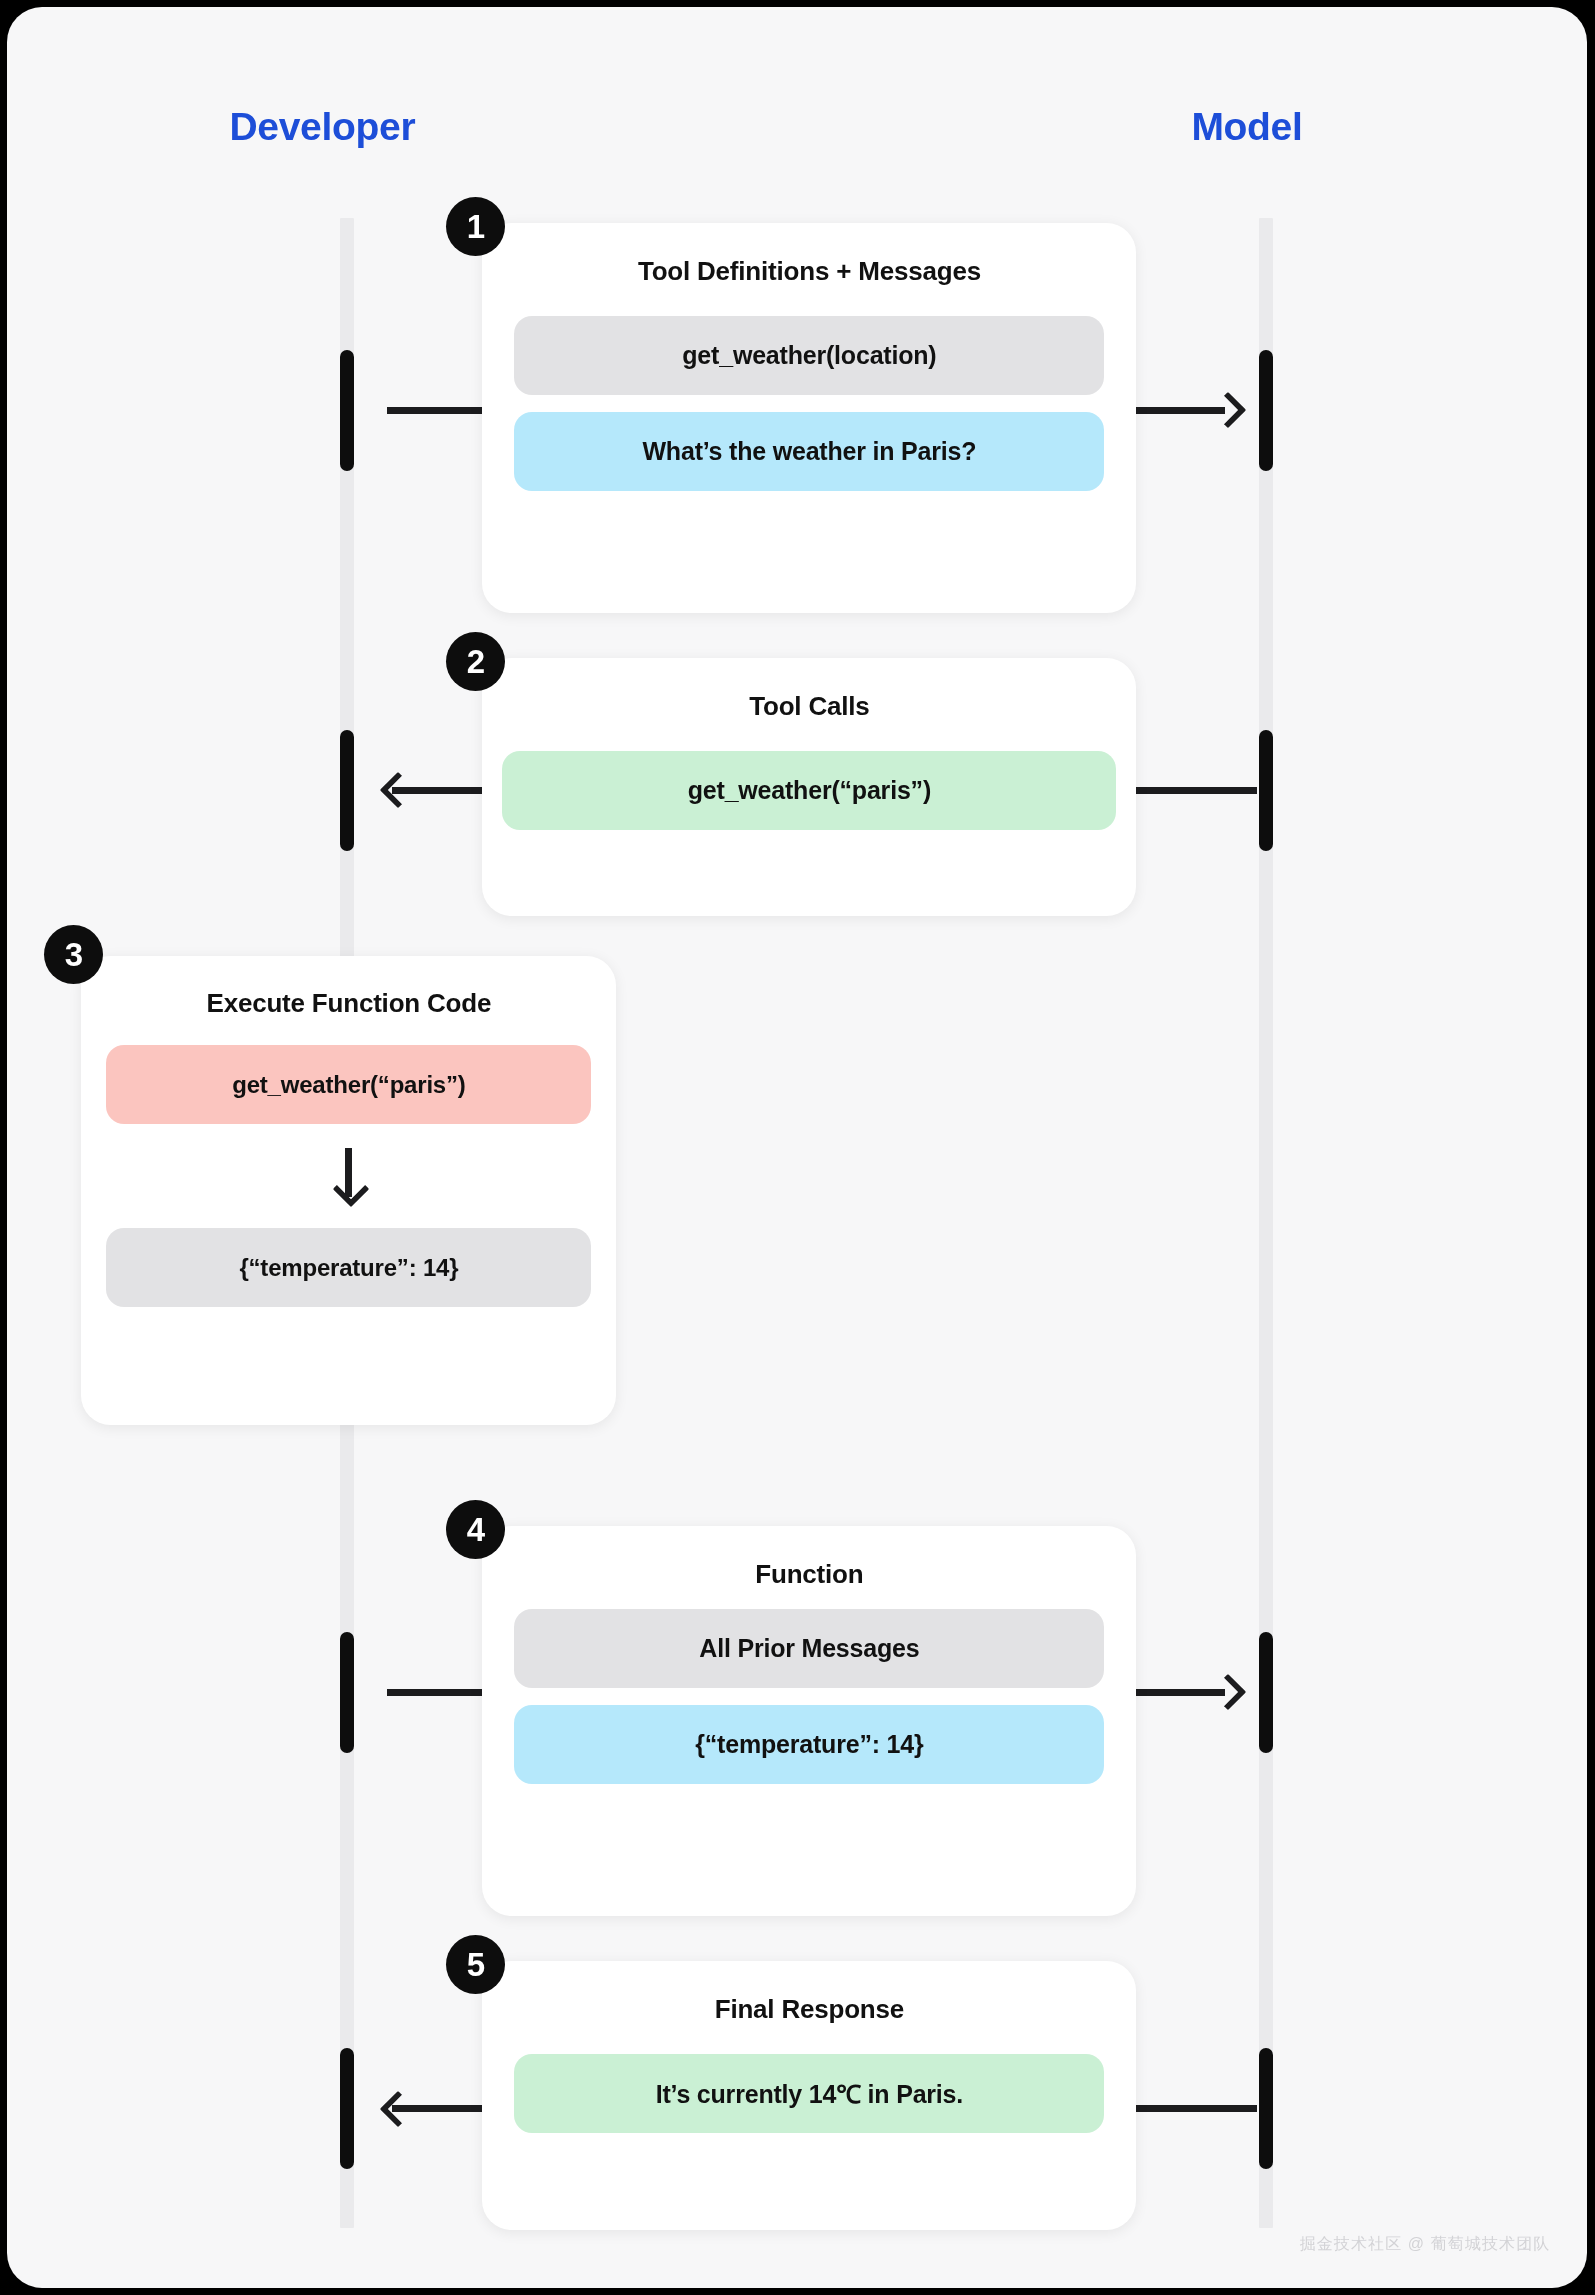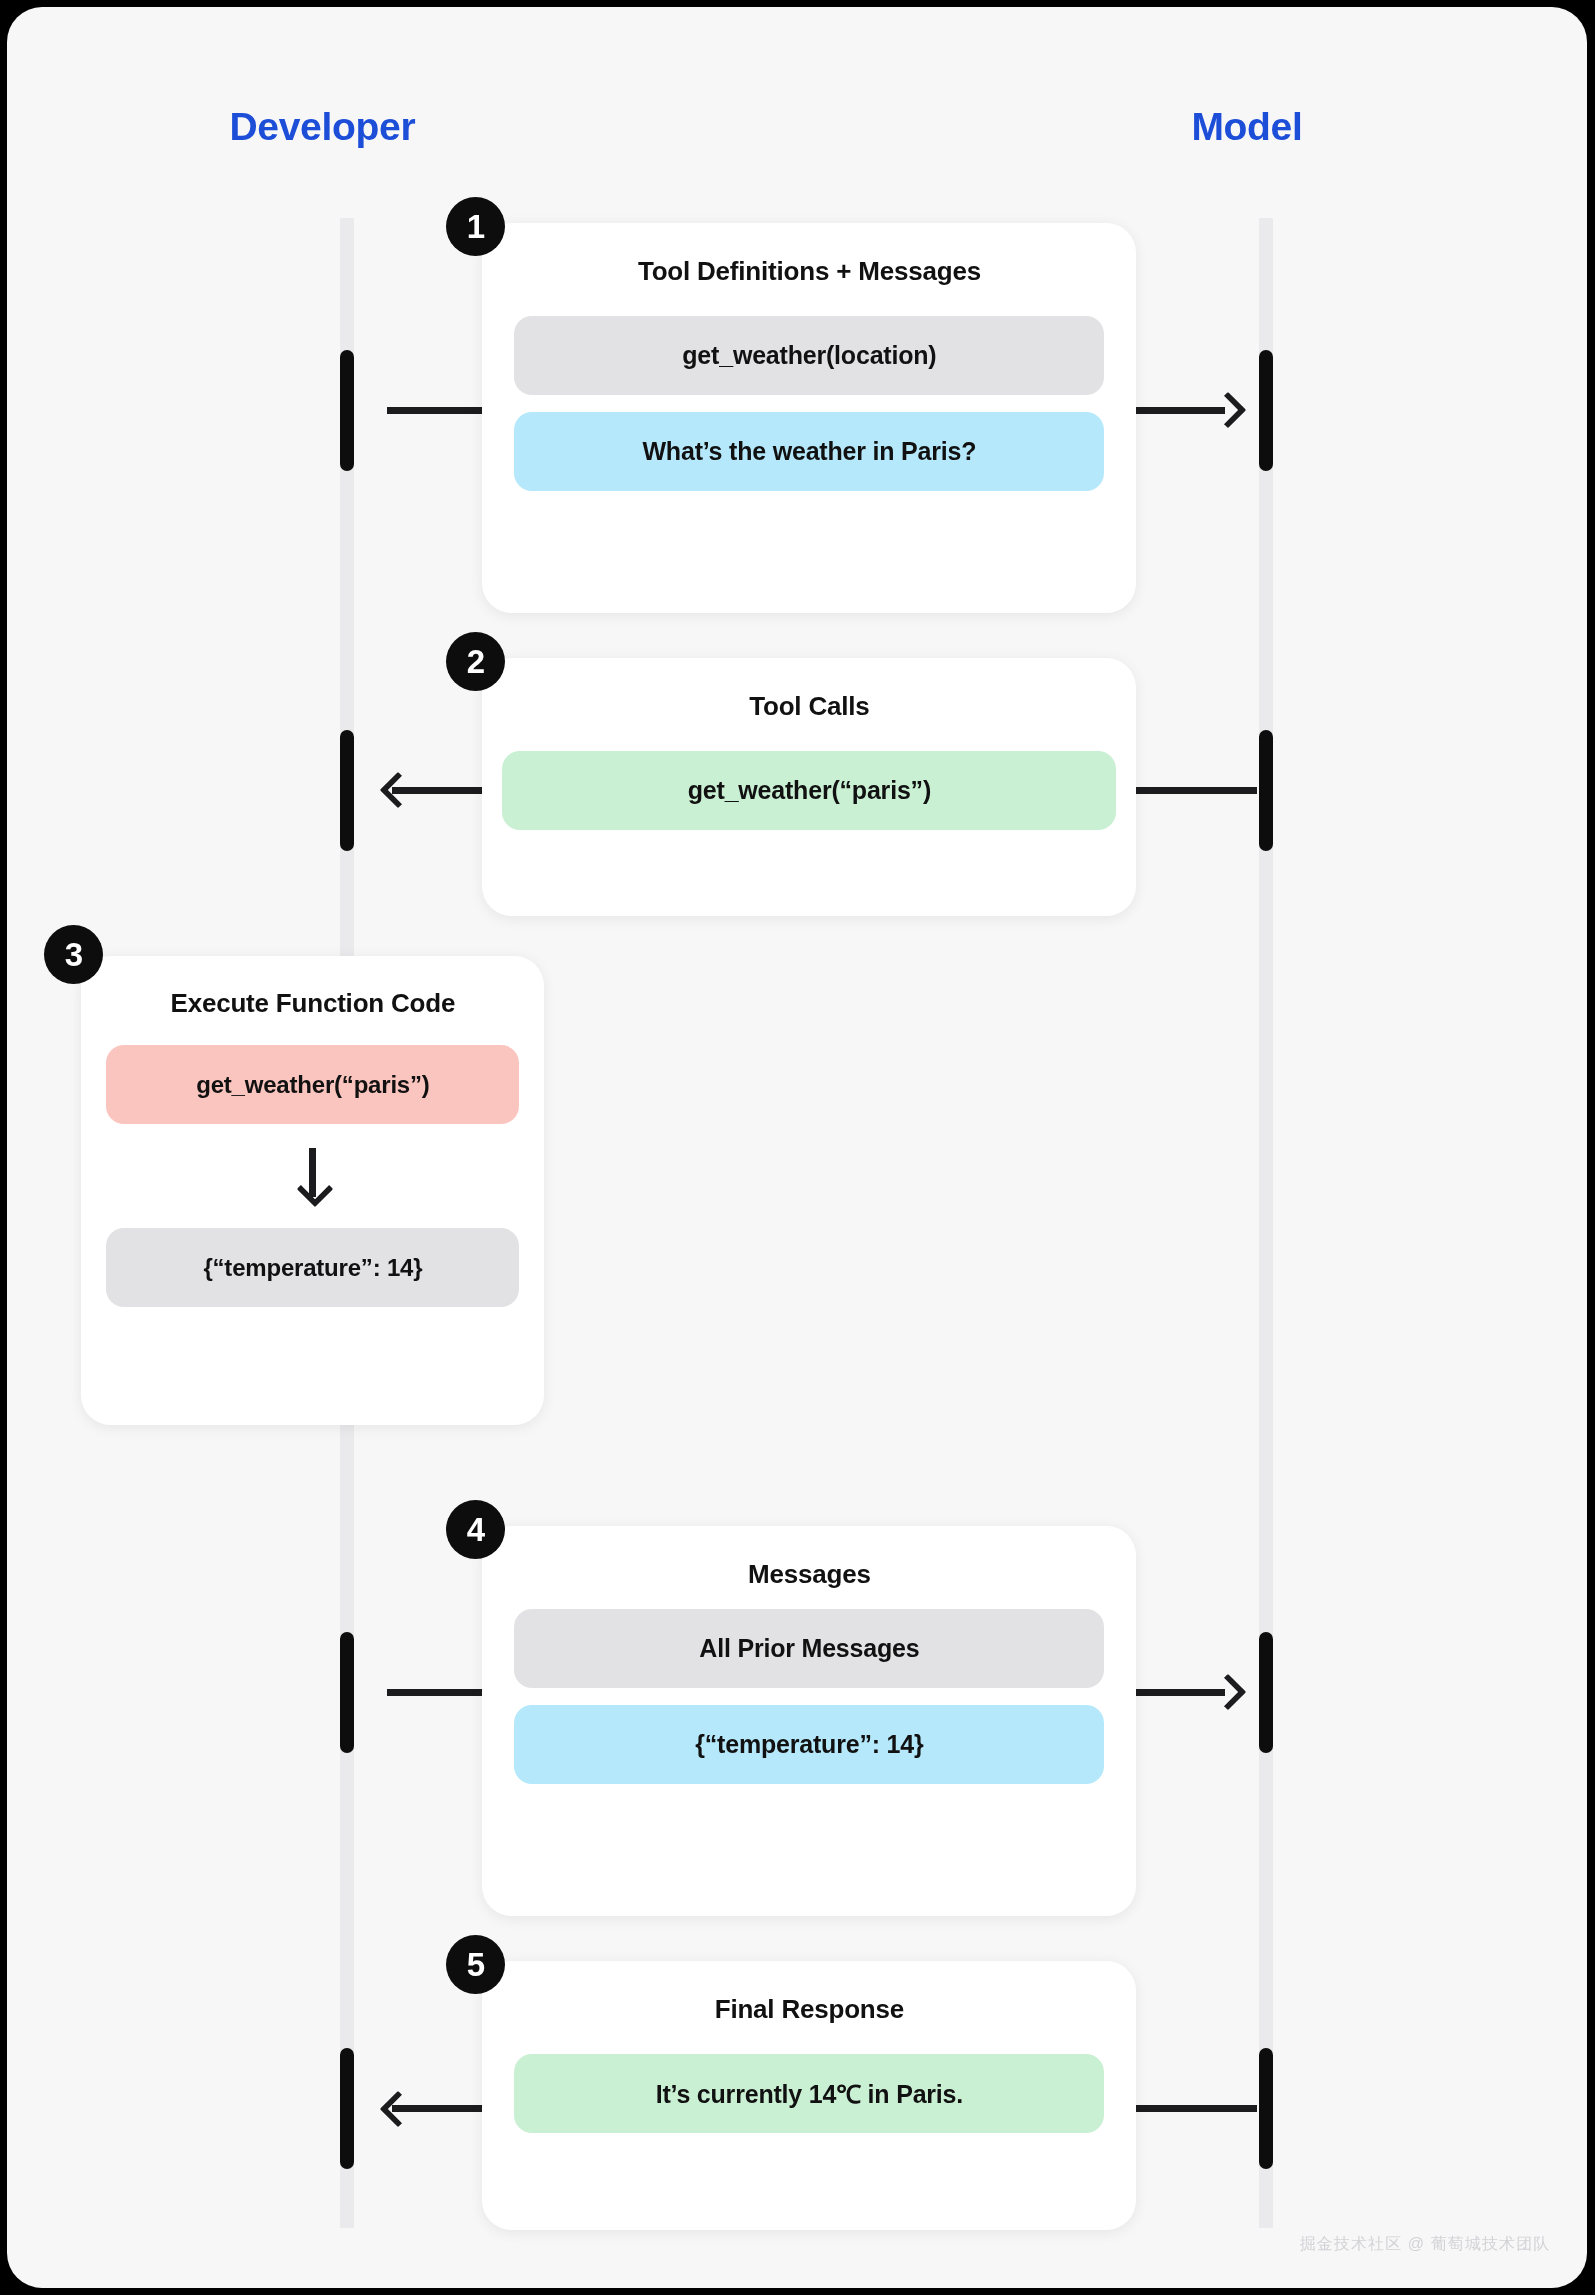--- a/index.html
+++ b/index.html
@@ -86,21 +86,21 @@
 
   
   .watermark{
     position:absolute;right:37px;bottom:33px;font-size:16px;color:#d3d3d6;
     letter-spacing:1.1px;white-space:nowrap;
   }
 
   
   #card-1{left:475px;top:216px;width:654px;height:390px;padding:33px 32px 0;}
   #card-2{left:475px;top:651px;width:654px;height:258px;padding:33px 20px 0;}
-  #card-3{left:74px;top:949px;width:463px;height:469px;padding:32px 25px 0;}
+  #card-3{left:74px;top:949px;width:535px;height:469px;padding:32px 25px 0;}
   #card-4{left:475px;top:1519px;width:654px;height:390px;padding:33px 32px 0;}
   #card-5{left:475px;top:1954px;width:654px;height:269px;padding:33px 32px 0;}
 </style>
 </head>
 <body>
 
 <div class="frame">
   <div class="canvas">
 
     <div class="col-title" id="hdr-dev">Developer</div>
@@ -152,21 +152,21 @@
     <div class="activation" style="left:333px;top:1625px;height:121px;"></div>
     <div class="activation" style="left:1252px;top:1625px;height:121px;"></div>
     <div class="msg-line" style="left:380px;top:1682px;width:105px;"></div>
     <div class="msg-line" style="left:1123px;top:1682px;width:95px;"></div>
     <div class="arrow-head right" style="left:1206px;top:1670px;">
         <i></i>
       </div>
 
     <div class="badge" style="left:439px;top:1493px;">4</div>
     <div class="card" id="card-4">
-      <div class="card-title">Messages</div>
+      <div class="card-title">Function</div>
       <div class="pill gray" style="width:100%;height:79px;margin-top:19px;">All Prior Messages</div>
       <div class="pill blue" style="width:100%;height:79px;margin-top:17px;">{“temperature”: 14}</div>
     </div>
 
     <div class="activation" style="left:333px;top:2041px;height:121px;"></div>
     <div class="activation" style="left:1252px;top:2041px;height:121px;"></div>
     <div class="msg-line" style="left:385px;top:2098px;width:100px;"></div>
     <div class="msg-line" style="left:1129px;top:2098px;width:121px;"></div>
     <div class="arrow-head left" style="left:376px;top:2087px;">
         <i></i>

